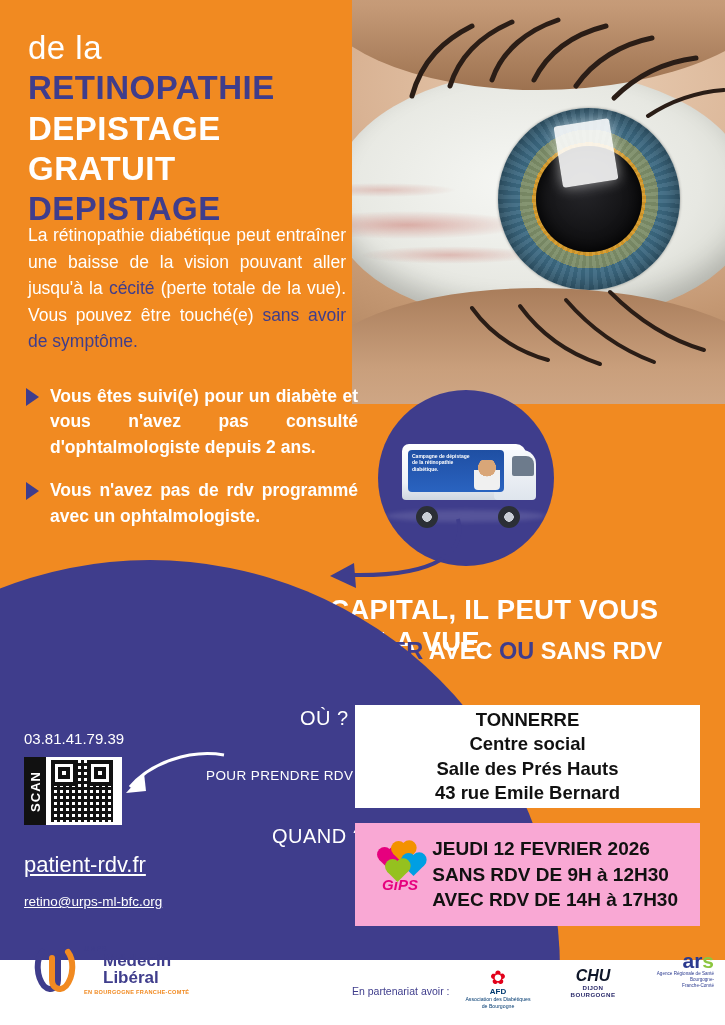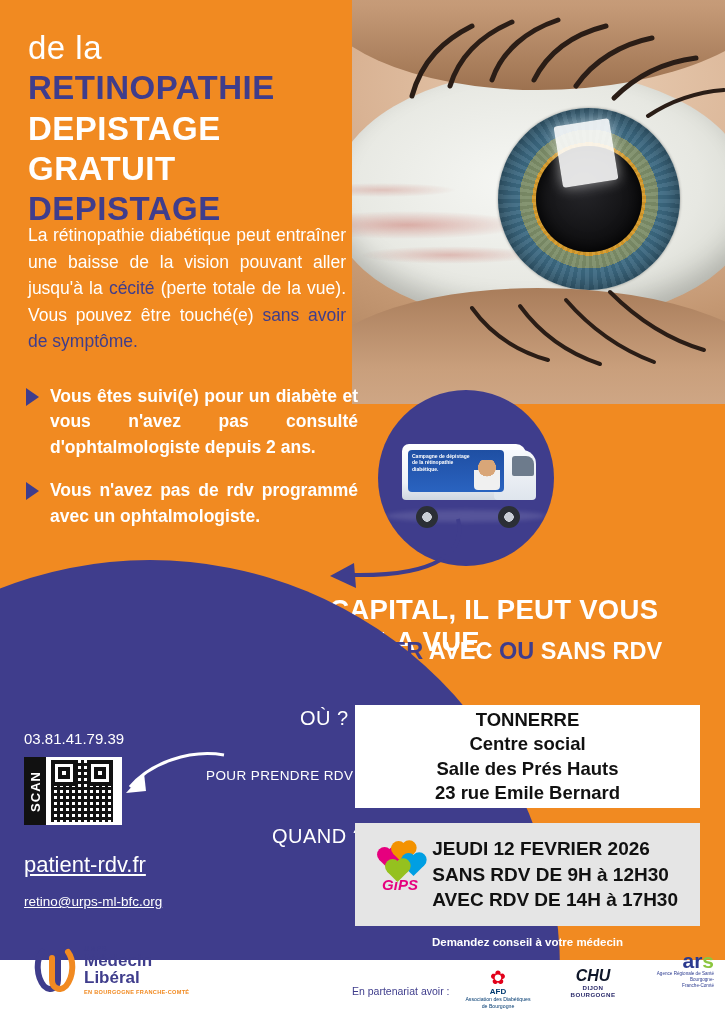--- a/index.html
+++ b/index.html
@@ -270,21 +270,21 @@
   }
 
   
   .urps {
     position: absolute; left: 34px; top: 945px;
     display: flex; align-items: center;
   }
   .urps-mark { width: 42px; height: 44px; }
   .urps-txt { margin-left: 8px; color: #3F3D8C; }
   .urps-top { font-size: 7px; letter-spacing: 1px; color: #3F3D8C; }
-  .urps-main { font-size: 17px; font-weight: bold; line-height: 1.02; color: #3F3D8C; }
+  .urps-main { font-size: 17px; font-weight: bold; line-height: 1.02; color: #3F3D8C; margin-left: 19px; }
   .urps-sub { font-size: 5.6px; font-weight: bold; color: #F18A21; letter-spacing: .3px; margin-top: 2px; }
 
   
   .lbl-ou {
     position: absolute; left: 300px; top: 707px;
     color: #ffffff; font-size: 20px; letter-spacing: .5px;
   }
   .box-ou {
     position: absolute; left: 355px; top: 705px; width: 345px; height: 103px;
     background: #ffffff;
@@ -293,21 +293,21 @@
     font-weight: bold;
     font-size: 18.5px;
     line-height: 1.32;
   }
   .lbl-quand {
     position: absolute; left: 272px; top: 825px;
     color: #ffffff; font-size: 20px; letter-spacing: .5px;
   }
   .box-quand {
     position: absolute; left: 355px; top: 823px; width: 345px; height: 103px;
-    background: #e5e5e5;
+    background: #f9a8d4;
     display: flex; align-items: center; justify-content: flex-end;
     padding-right: 22px;
     color: #111;
     font-weight: bold;
     font-size: 19px;
     line-height: 1.35;
   }
   .box-quand .lines { text-align: left; }
   .gips {
     position: absolute; left: 366px; top: 842px; width: 68px; height: 62px;
@@ -472,42 +472,41 @@
       <div class="urps-main">Libéral</div>
       <div class="urps-sub">EN BOURGOGNE FRANCHE-COMTÉ</div>
     </div>
   </div>
 
   <div class="lbl-ou">OÙ ?</div>
   <div class="box-ou">
     <div>TONNERRE</div>
     <div>Centre social</div>
     <div>Salle des Prés Hauts</div>
-    <div>23 rue Emile Bernard</div>
+    <div>43 rue Emile Bernard</div>
   </div>
 
   <div class="lbl-quand">QUAND ?</div>
   <div class="box-quand">
     <div class="lines">
       <div>JEUDI 12 FEVRIER 2026</div>
       <div>SANS RDV DE 9H à 12H30</div>
       <div>AVEC RDV DE 14H à 17H30</div>
     </div>
   </div>
   <div class="gips">
     <div class="gips-hearts">
       <span class="heart h1"></span>
       <span class="heart h2"></span>
       <span class="heart h3"></span>
       <span class="heart h4"></span>
     </div>
     <div class="gips-name">GiPS</div>
   </div>
 
-  <div class="conseil">Demandez conseil à votre médecin</div>
 
   <div class="partners-label">En partenariat avoir :</div>
 
   <div class="afd">
     <div class="afd-flame">✿</div>
     <div class="afd-t1">AFD</div>
     <div class="afd-t2">Association des Diabétiques</div>
     <div class="afd-t2">de Bourgogne</div>
   </div>
 

